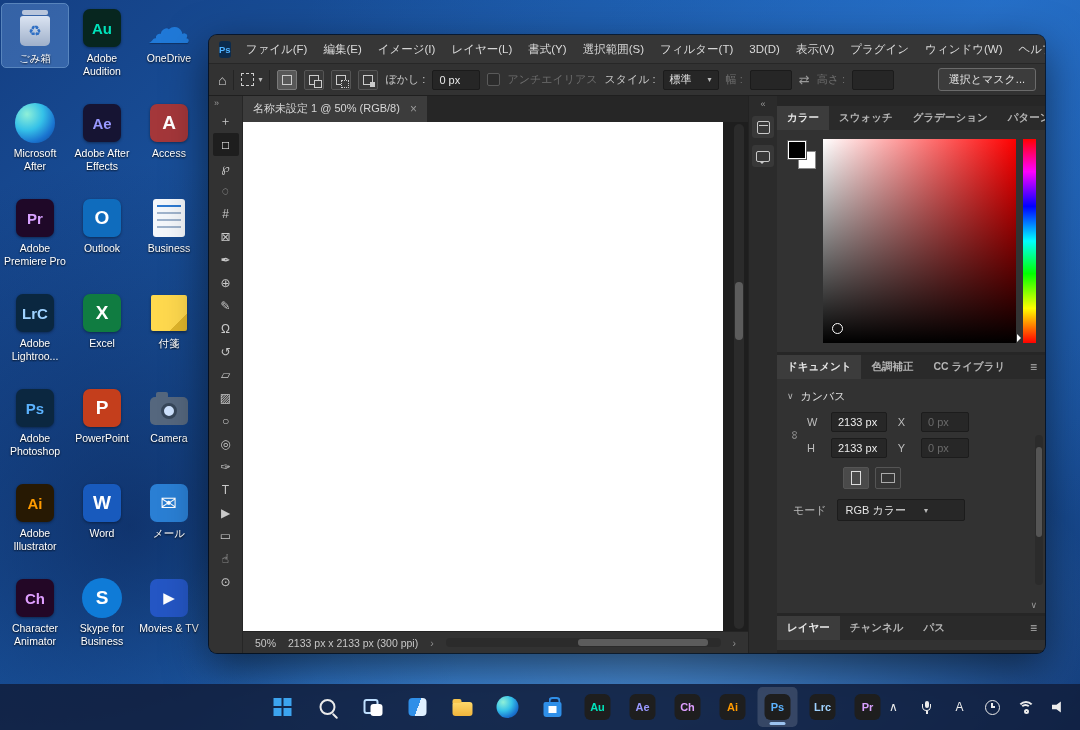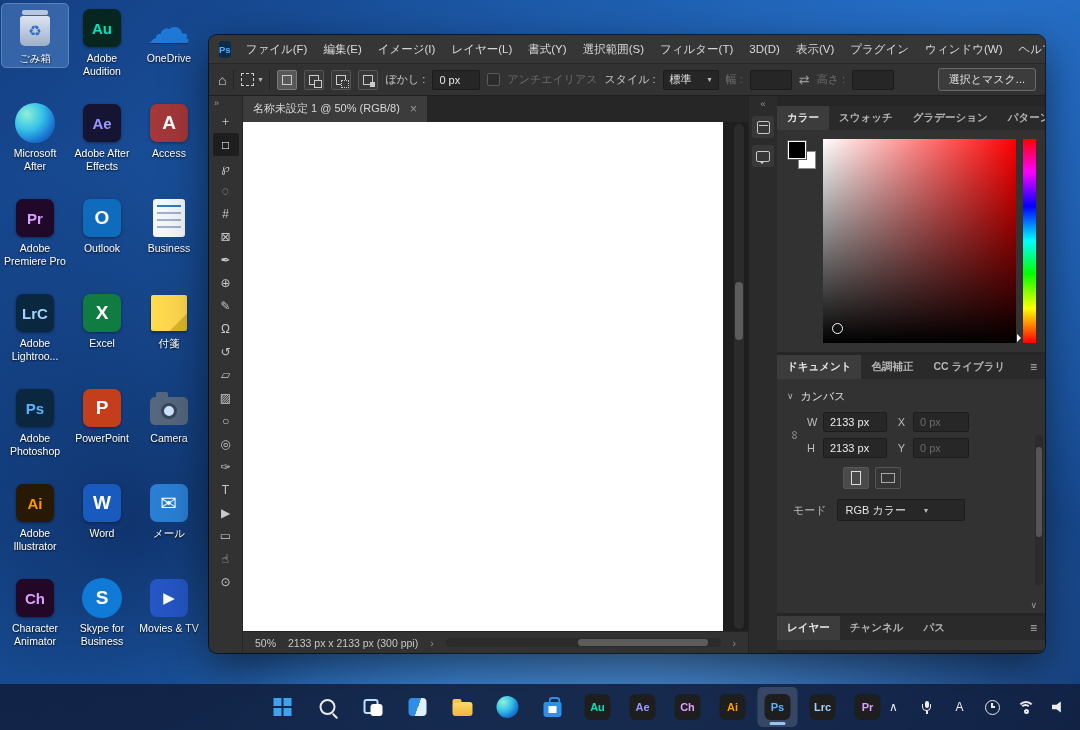--- a/index.html
+++ b/index.html
@@ -130,21 +130,21 @@
 
   .propbody{height:234px;background:#323232;position:relative;padding:4px 10px;box-sizing:border-box;
             font-size:11px;color:#c9c9c9;}
   .docrow{display:flex;align-items:center;gap:8px;height:26px;background:#383838;margin:0 -10px;padding:0 12px;}
   .docic{width:12px;height:14px;border:1.5px solid #c9c9c9;border-radius:2px;}
   .sechead{display:flex;align-items:center;gap:7px;height:26px;color:#e0e0e0;}
   .chev{color:#b5b5b5;font-size:9px;}
   .cgrid{display:grid;grid-template-columns:20px 16px 64px 26px 56px;grid-auto-rows:26px;align-items:center;}
   .chain{grid-row:1/3;color:#9a9a9a;transform:rotate(90deg);font-size:12px;width:16px;text-align:center;}
   .flab{color:#bdbdbd;}
-  .ffield{background:#272727;border:1px solid #1c1c1c;border-radius:2px;height:18px;line-height:18px;padding:0 6px;color:#ececec;}
+  .ffield{background:#272727;border:1px solid #1c1c1c;border-radius:2px;height:18px;line-height:18px;padding:0 6px;color:#ececec;margin-left:8px;}
   .ffield.dim{color:#6a6a6a;}
   .orient{display:flex;gap:6px;margin:6px 0 2px 56px;}
   .obtn{width:24px;height:20px;border:1px solid #555;background:#4a4a4a;border-radius:2px;display:flex;align-items:center;justify-content:center;}
   .obtn.off{background:#353535;}
   .obtn .port{width:8px;height:12px;border:1.5px solid #ddd;display:block;}
   .obtn .land{width:12px;height:8px;border:1.5px solid #aaa;display:block;}
   .resrow{margin:10px 0 0 36px;color:#c9c9c9;}
   .moderow{display:flex;align-items:center;gap:10px;margin:10px 0 0 6px;}
   .modesel{display:flex;align-items:center;gap:18px;background:#272727;border:1px solid #1c1c1c;border-radius:2px;
            height:20px;padding:0 8px;color:#e4e4e4;min-width:110px;}

